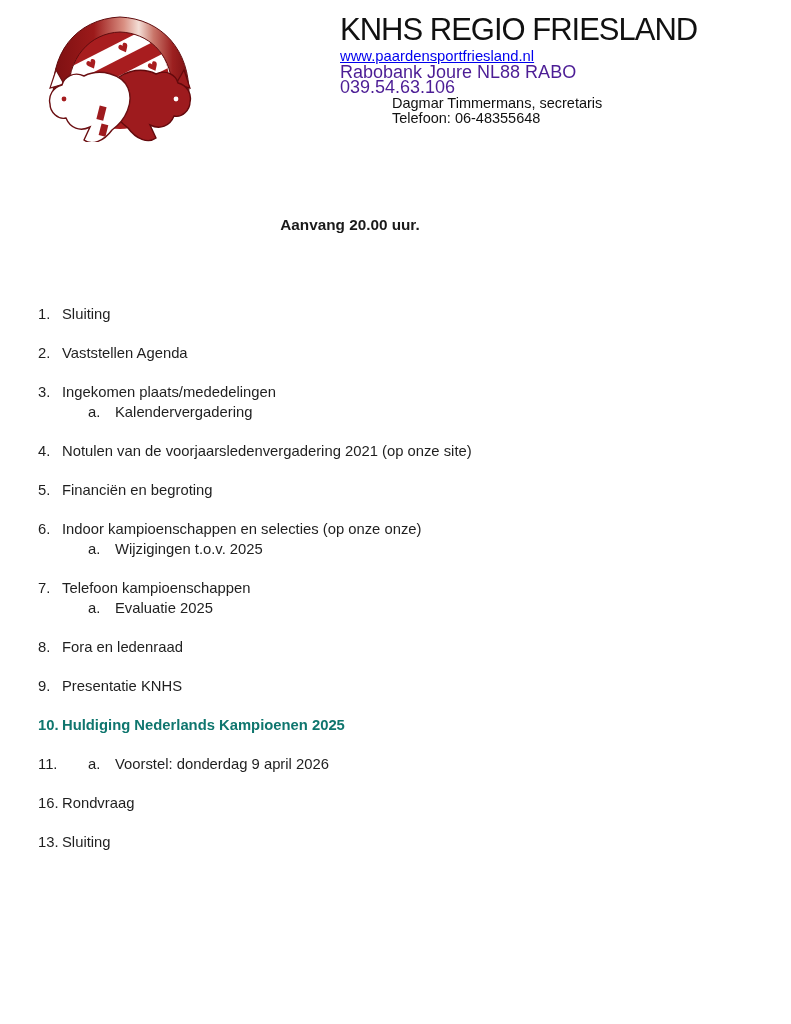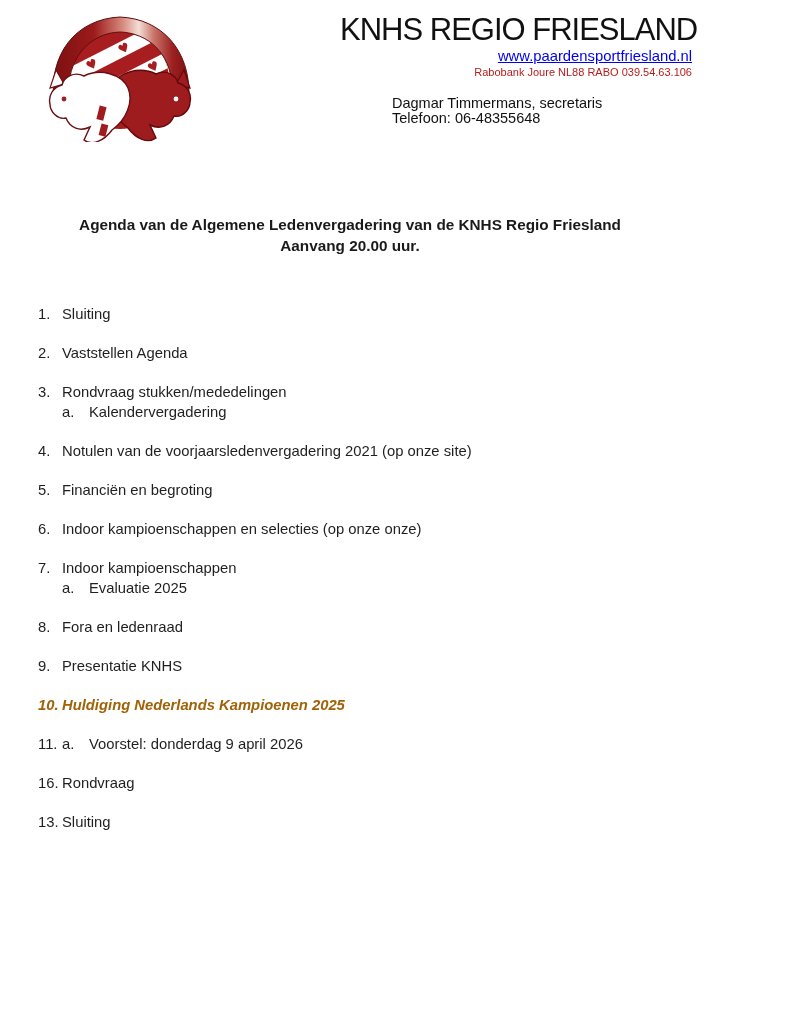--- a/index.html
+++ b/index.html
@@ -15,34 +15,34 @@
 
   
   .logo {
     position:absolute; left:44px; top:6px;
     width:152px; height:136px;
   }
   .logo svg { width:100%; height:100%; display:block; }
 
   .header-main {
     position:absolute; top:12px; left:340px; width:352px;
-    text-align:right;
+    text-align:left;
   }
   .org-title {
     font-size:31px; line-height:36px; letter-spacing:-1px;
     white-space:nowrap; font-weight:400; color:#111;
   }
   .website {
     display:block;
     font-size:14.8px; line-height:15.5px;
     text-decoration:underline; cursor:pointer;
     margin-top:1px;
   }
   .bank {
-    font-size:11px; line-height:15.5px; color:#b91c1c;
+    font-size:18px; line-height:15.5px; color:#4c1d95;
   }
 
   .header-contact {
     position:absolute; top:96px; left:392px; width:300px;
     text-align:left;
     font-size:14.5px; line-height:15.4px; color:#111;
   }
 
   
   .meeting-heading {
@@ -57,21 +57,21 @@
     position:absolute; top:306px; left:38px; width:630px;
     list-style:none;
     font-size:14.8px; color:#1f1f1f;
   }
   .item {
     position:relative; padding-left:24px;
     line-height:17px;
     margin-bottom:22px;
   }
   .item .num { position:absolute; left:0; top:0; }
-  .sub-row { margin-top:3px; }
+  .sub-row { margin-top:3px; margin-left:26px; }
   .sub-row .letter { display:inline-block; width:27px; }
   .item.highlight { font-weight:700; }
 </style>
 </head>
 <body>
 
 <div class="logo">
   <svg viewBox="0 0 152 136" xmlns="http://www.w3.org/2000/svg">
     <defs>
       <linearGradient id="ringGrad" x1="0" y1="0" x2="1" y2="0">
@@ -135,31 +135,30 @@
   <a class="website" href="#" style="color: rgb(0, 0, 238);">www.paardensportfriesland.nl</a>
   <div class="bank">Rabobank Joure NL88 RABO 039.54.63.106</div>
 </div>
 
 <div class="header-contact">
   <div>Dagmar Timmermans, secretaris</div>
   <div>Telefoon: 06-48355648</div>
 </div>
 
 <div class="meeting-heading">
-  <div>Agenda van de Algemene Ledenvergadering van de KNHS Regio Friesland</div>
   <div>Aanvang 20.00 uur.</div>
 </div>
 
 <ol class="agenda" id="agenda-list">
     <li class="item"><span class="num">1.</span><span class="txt">Sluiting</span></li>
     <li class="item"><span class="num">2.</span><span class="txt">Vaststellen Agenda</span></li>
-    <li class="item"><span class="num">3.</span><span class="txt">Rondvraag stukken/mededelingen</span><div class="sub-row"><span class="letter">a.</span><span>Kalendervergadering</span></div></li>
+    <li class="item"><span class="num">3.</span><span class="txt">Ingekomen plaats/mededelingen</span><div class="sub-row"><span class="letter">a.</span><span>Kalendervergadering</span></div></li>
     <li class="item"><span class="num">4.</span><span class="txt">Notulen van de voorjaarsledenvergadering 2021 (op onze site)</span></li>
     <li class="item"><span class="num">5.</span><span class="txt">Financiën en begroting</span></li>
-    <li class="item"><span class="num">6.</span><span class="txt">Indoor kampioenschappen en selecties (op onze onze)</span></li>
-    <li class="item"><span class="num">7.</span><span class="txt">Indoor kampioenschappen</span><div class="sub-row"><span class="letter">a.</span><span>Evaluatie 2025</span></div></li>
+    <li class="item"><span class="num">6.</span><span class="txt">Indoor kampioenschappen en selecties (op onze onze)</span><div class="sub-row"><span class="letter">a.</span><span>Wijzigingen t.o.v. 2025</span></div></li>
+    <li class="item"><span class="num">7.</span><span class="txt">Telefoon kampioenschappen</span><div class="sub-row"><span class="letter">a.</span><span>Evaluatie 2025</span></div></li>
     <li class="item"><span class="num">8.</span><span class="txt">Fora en ledenraad</span></li>
     <li class="item"><span class="num">9.</span><span class="txt">Presentatie KNHS</span></li>
-    <li class="item highlight" style="color: #a16207; font-style: italic;"><span class="num">10.</span><span class="txt">Huldiging Nederlands Kampioenen 2025</span></li>
+    <li class="item highlight" style="color: #0f766e;"><span class="num">10.</span><span class="txt">Huldiging Nederlands Kampioenen 2025</span></li>
     <li class="item"><span class="num">11.</span><div class="sub-row"><span class="letter">a.</span><span>Voorstel: donderdag 9 april 2026</span></div></li>
     <li class="item"><span class="num">16.</span><span class="txt">Rondvraag</span></li>
     <li class="item"><span class="num">13.</span><span class="txt">Sluiting</span></li>
   </ol>
 
 </body></html>

